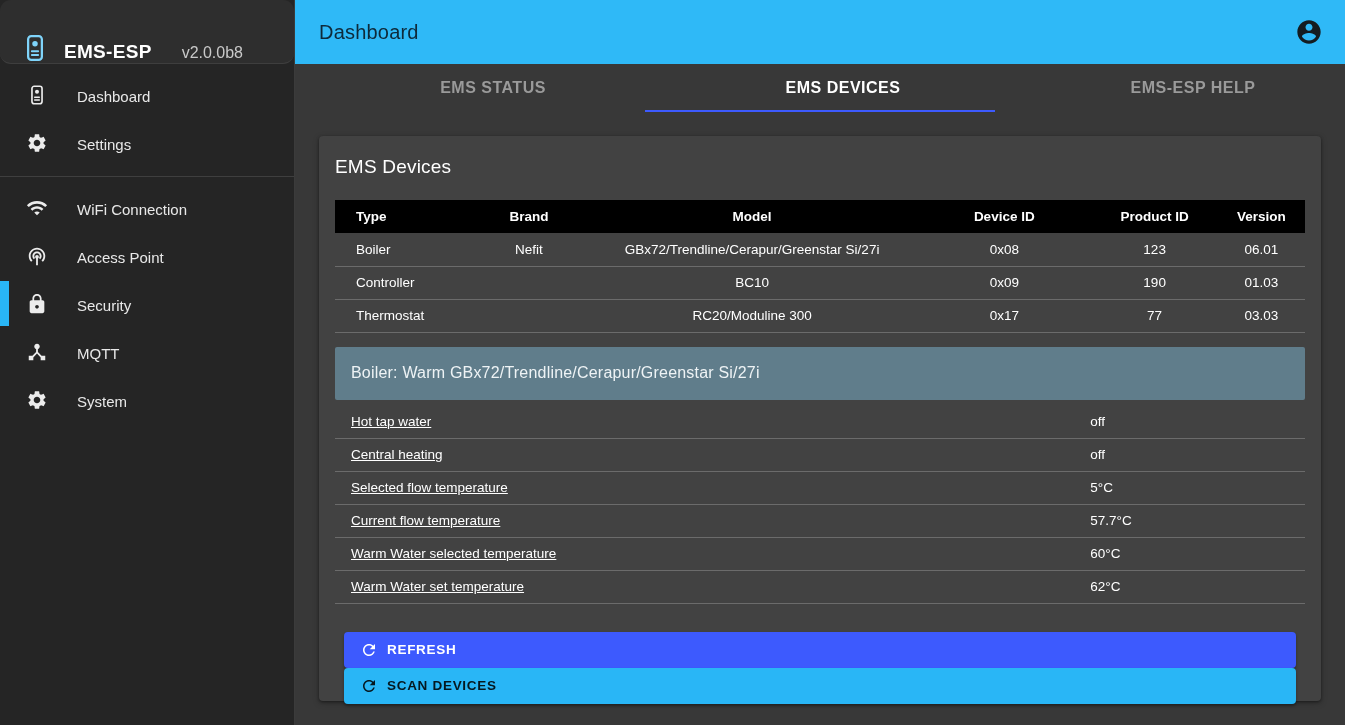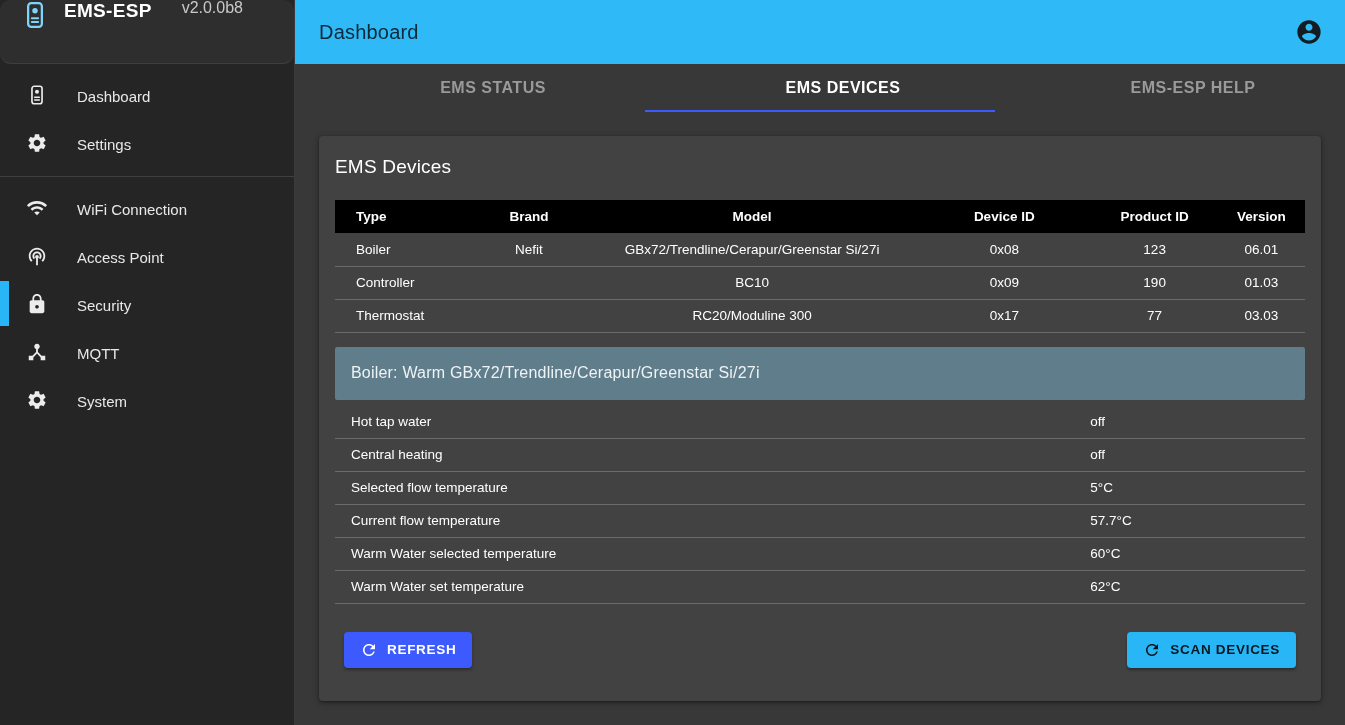--- a/index.html
+++ b/index.html
@@ -11,21 +11,21 @@
     -webkit-font-smoothing:antialiased;
   }
   .app { display:flex; width:1345px; height:725px; }
 
   
   .sidebar {
     width:295px; flex-shrink:0; position:relative;
     background:#252525; border-right:1px solid rgba(255,255,255,0.10);
   }
   .sidebar-header {
-    height:64px; display:flex; align-items:flex-start;
+    height:64px; display:flex; align-items:flex-end;
     padding:0 16px 0 20px; gap:14px;
     background:#2e2e2e; border-bottom:1px solid rgba(255,255,255,0.08);border-radius:11px;
   }
   .logo svg { width:30px; height:30px; display:block; }
   .app-name { color:#ffffff; font-size:19px; font-weight:bold; letter-spacing:0.3px; }
   .app-version { color:#c9c9c9; font-size:16px; margin-left:16px; position:relative; top:-1px; }
 
   .nav { padding-top:8px; }
   .nav-item {
     height:48px; display:flex; align-items:center;
@@ -99,25 +99,25 @@
     color:#eef3f5; font-size:16px; letter-spacing:0.2px;
   }
 
   
   .details { margin-top:6px; }
   .detail-row {
     display:flex; align-items:center; height:33px;
     padding-left:16px; font-size:13.5px; color:#ffffff;
     border-bottom:1px solid rgba(255,255,255,0.22);
   }
-  .detail-label { flex:0 0 77.5%; }
+  .detail-label { flex:0 0 77.5%;text-decoration:underline; }
   .detail-value { flex:1; }
 
   
-  .actions { display:flex; justify-content:space-between; margin-top:28px; padding:0 9px; }
+  .actions { display:flex; justify-content:space-between; margin-top:28px; padding:0 9px;flex-direction:column; }
   .btn {
     display:inline-flex; align-items:center; gap:9px;
     height:36px; padding:0 16px; border:none; border-radius:4px;
     font-family:inherit; font-size:13.5px; font-weight:bold; letter-spacing:0.7px;
     cursor:pointer; box-shadow:0 2px 3px rgba(0,0,0,0.35);
   }
   .btn svg { width:18px; height:18px; fill:currentColor; }
   .btn-refresh { background:var(--refresh-button-bg, #3d5afe); color:#ffffff; }
   .btn-scan    { background:var(--scan-button-bg, #29b6f6); color:rgba(0,0,0,0.87); }
 </style>

